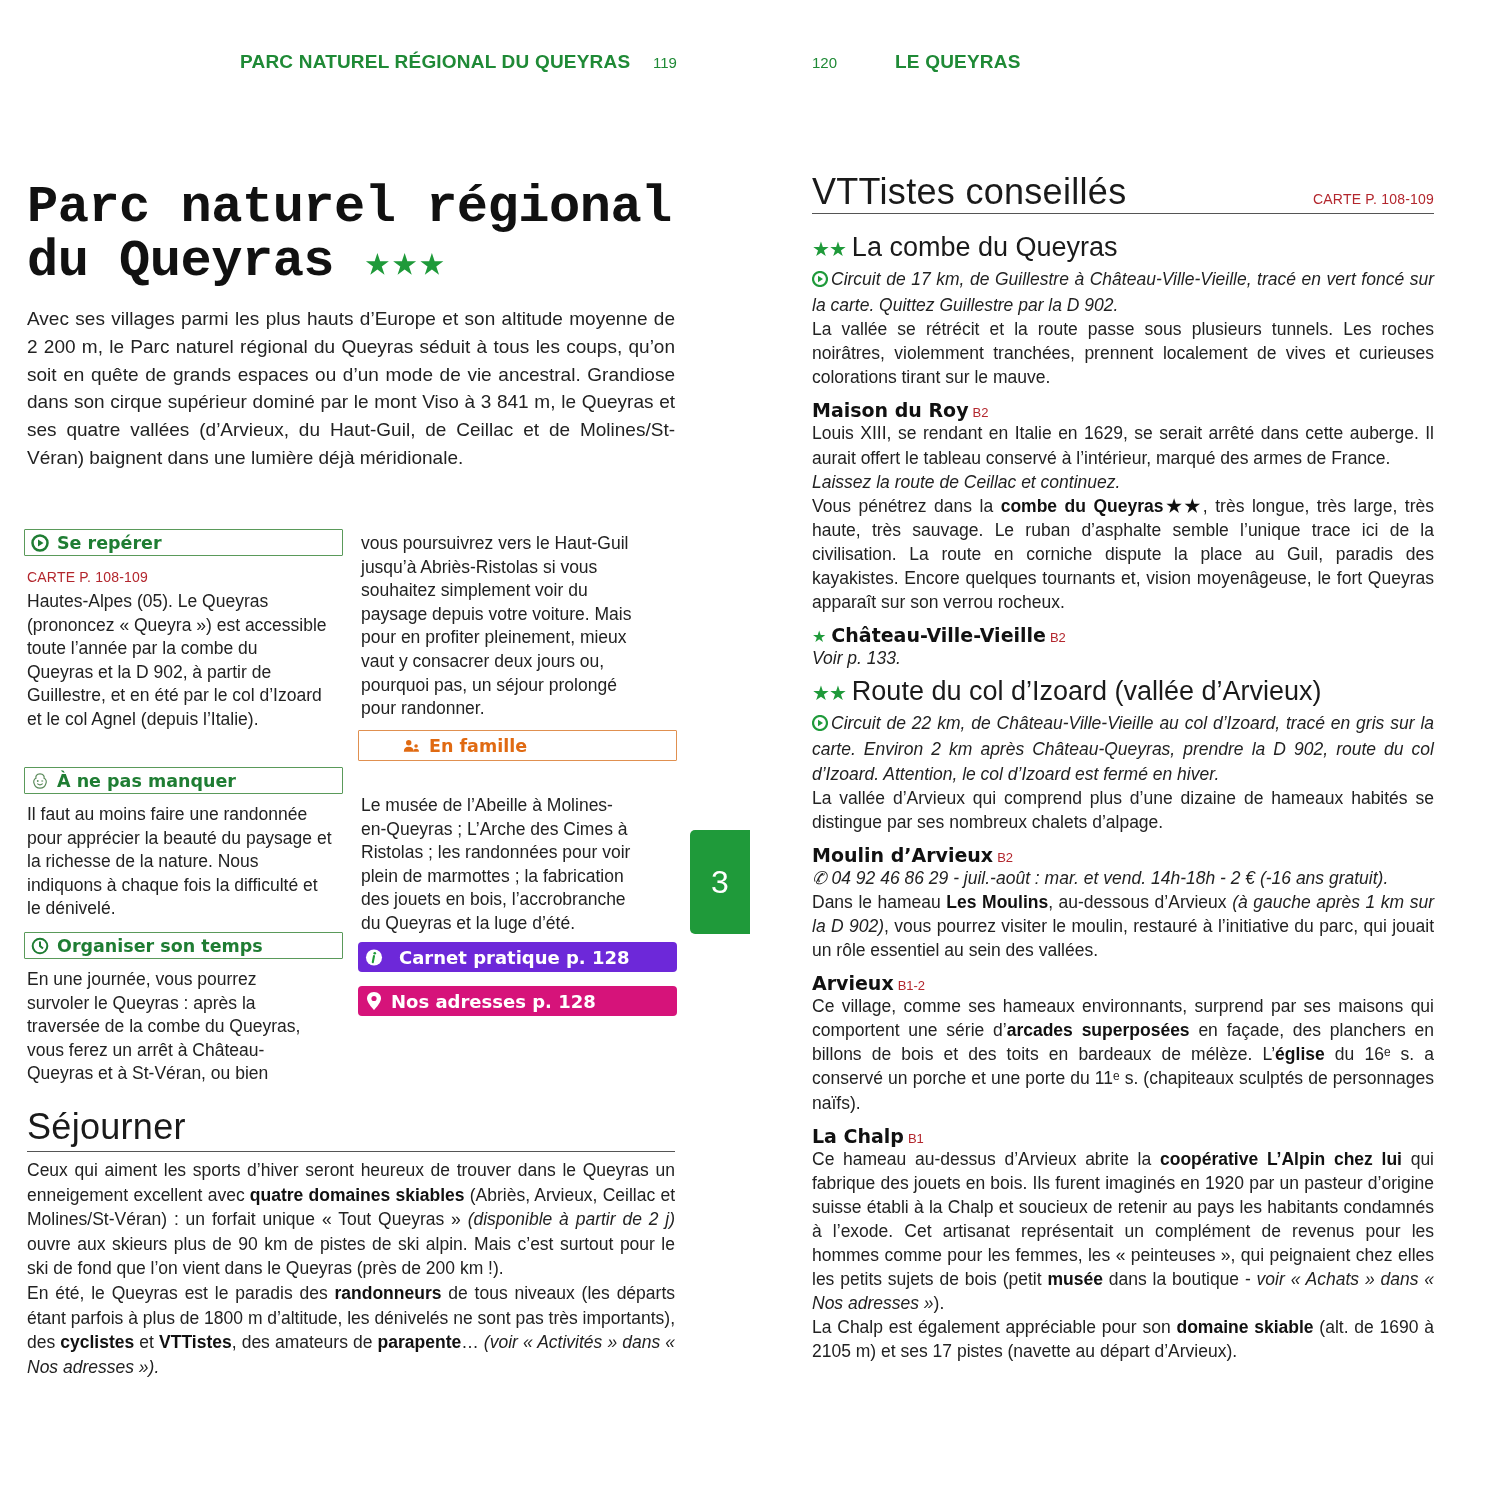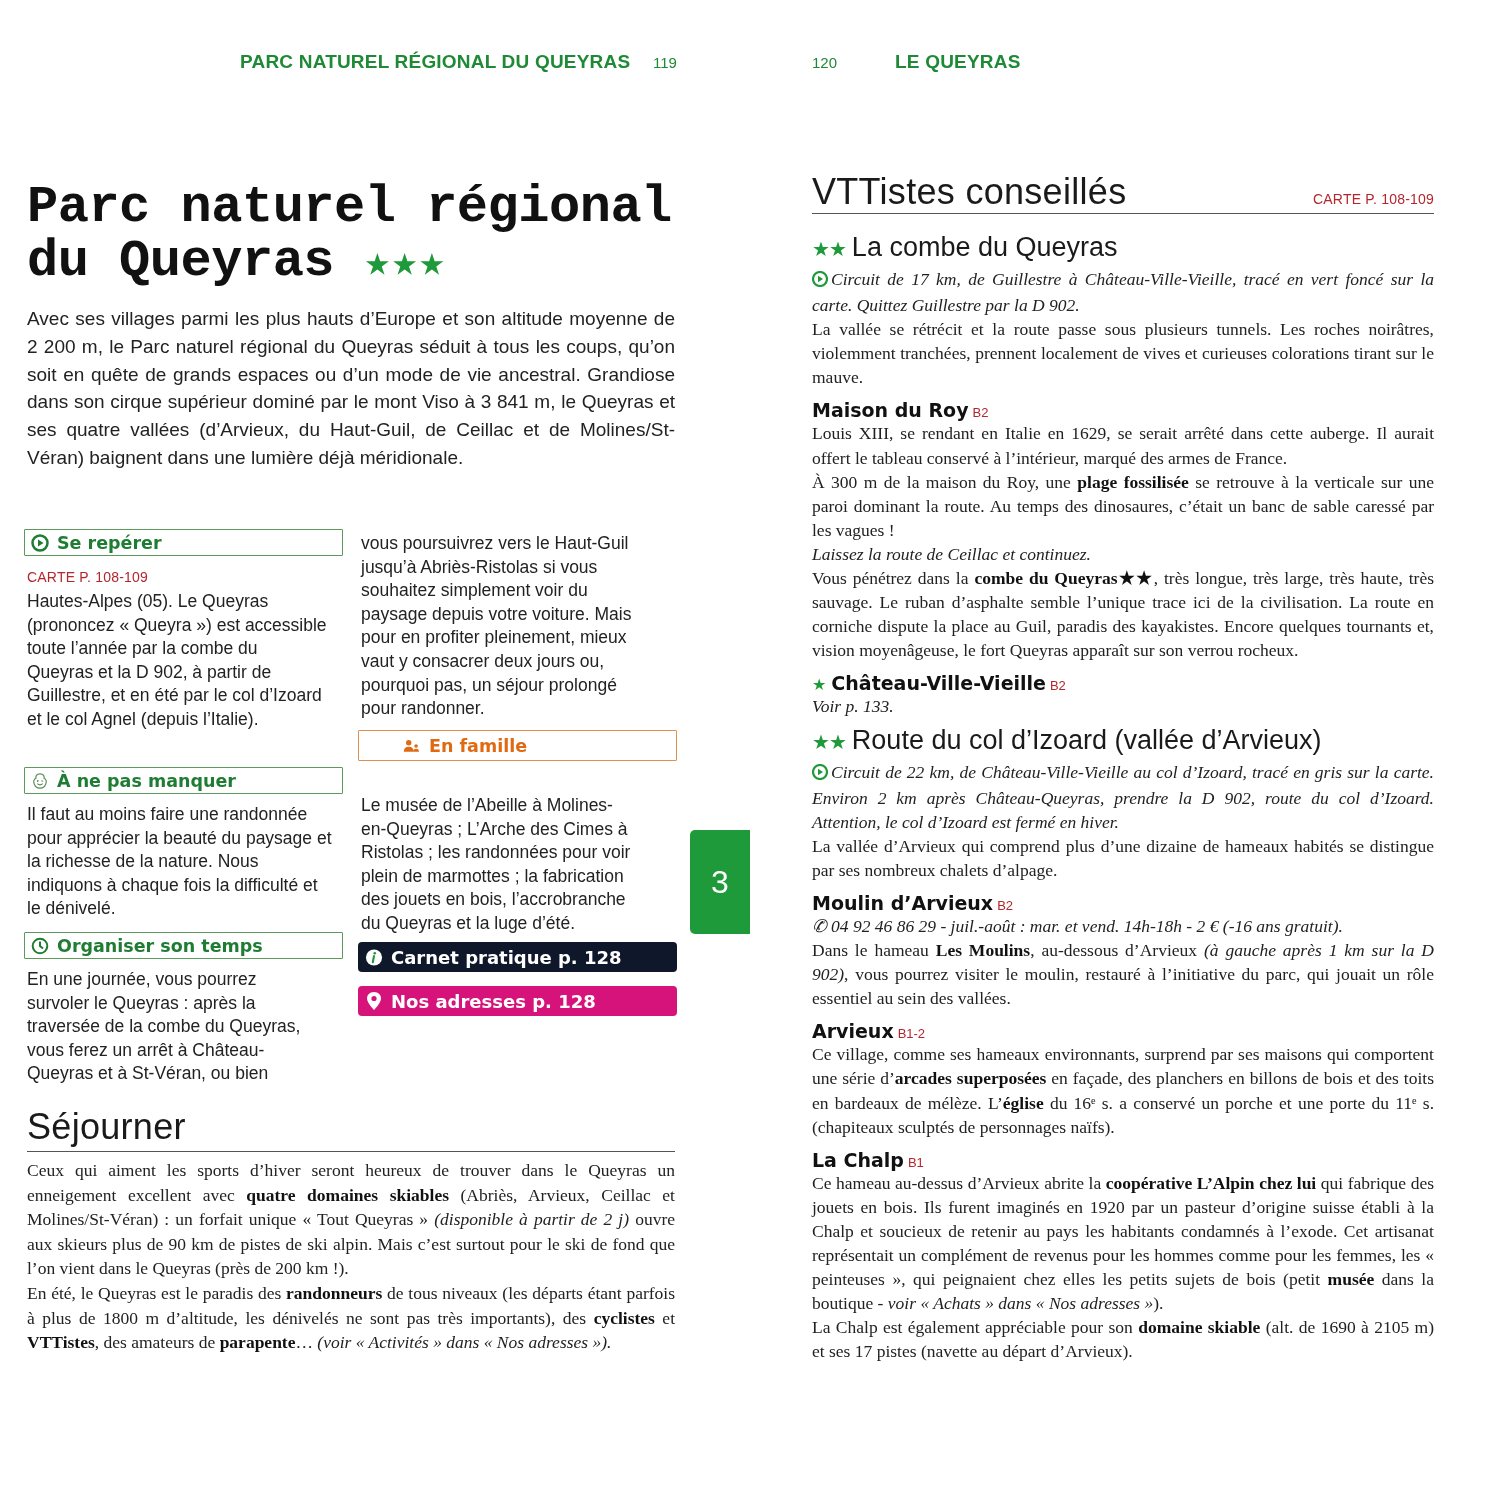--- a/index.html
+++ b/index.html
@@ -14,26 +14,26 @@
   .box { border:1.5px solid #5a9a5a; border-radius:1px; height:27px; box-sizing:border-box;
          display:flex; align-items:center; padding-left:6px; }
   .box-label { font-family:"DejaVu Sans", sans-serif; font-weight:bold; color:#1f7d33; font-size:17.5px; margin-left:8px; }
   .box.orange { border-color:#e09050; }
   .box.orange .box-label { color:#e06a12; }
   .ico { width:18px; height:18px; display:inline-flex; align-items:center; justify-content:center; }
   .carte { color:#b3262d; font-size:14px; letter-spacing:0.2px; }
   .small { font-size:17.5px; line-height:23.6px; color:#222; }
   .filled { border-radius:4px; height:30px; display:flex; align-items:center; padding-left:7px; box-sizing:border-box; }
   .filled .flabel { font-family:"DejaVu Sans", sans-serif; font-weight:bold; color:#fff; font-size:18px; margin-left:8px; }
-  .green-bg { background:#0f172a; }
+  .green-bg { background:#6d28d9;gap:8px; }
   .pink-bg { background:#d6137a; }
   .tab3 { background:#1f9a3a; border-radius:5px 0 0 5px; color:#fff; font-size:32px; display:flex; align-items:center; justify-content:center; }
   .section-h { font-size:36px; color:#1a1a1a; font-weight:normal; letter-spacing:0.3px; }
   .rule { border-top:1.5px solid #555; }
-  .body { font-size:17.5px; line-height:24.1px; color:#222; text-align:justify;font-family:Liberation Serif, serif; }
+  .body { font-size:17.5px; line-height:24.1px; color:#222; text-align:justify; }
   .body b { font-weight:bold; color:#111; }
   .body i { font-style:italic; }
   .subh { font-size:27px; color:#1a1a1a; }
   .stars-sm { color:#1f9a3a; font-size:20px; letter-spacing:-1px; margin-right:6px; }
   .entry-h { font-family:"DejaVu Sans", sans-serif; font-weight:bold; font-size:19px; color:#111; }
   .grid { color:#b3262d; font-size:13px; font-weight:normal; margin-left:4px; font-family:"Liberation Sans", sans-serif; }
   .play { display:inline-block; vertical-align:-2px; margin-right:3px; }
 </style>
 </head>
 <body>
@@ -140,21 +140,20 @@
   <div class="subh"><span class="stars-sm">★★</span><span>La combe du Queyras</span></div>
   <div class="body" style="margin-top:4px;"><span class="play"><svg width="16" height="16" viewBox="0 0 16 16">
           <circle cx="8" cy="8" r="7" fill="none" stroke="#1f9a3a" stroke-width="2.2"></circle>
           <path d="M6 4.8 L11 8 L6 11.2 Z" fill="#1f9a3a"></path>
         </svg></span><i>Circuit de 17 km, de Guillestre à Château-Ville-Vieille, tracé en vert foncé sur la carte. Quittez Guillestre par la D 902.</i></div>
   <div class="body">La vallée se rétrécit et la route passe sous plusieurs tunnels. Les roches noirâtres, violemment tranchées, prennent localement de vives et curieuses colorations tirant sur le mauve.</div>
 
   <div class="entry-h" style="margin-top:10px;"><span>Maison du Roy</span><span class="grid">B2</span></div>
   <div class="body">
     <div>Louis XIII, se rendant en Italie en 1629, se serait arrêté dans cette auberge. Il aurait offert le tableau conservé à l’intérieur, marqué des armes de France.</div>
-    <div><span>À 300 m de la maison du Roy, une </span><b>plage fossilisée</b><span> se retrouve à la verticale sur une paroi dominant la route. Au temps des dinosaures, c’était un banc de sable caressé par les vagues !</span></div>
     <div><i>Laissez la route de Ceillac et continuez.</i></div>
     <div><span>Vous pénétrez dans la </span><b>combe du Queyras★★</b><span>, très longue, très large, très haute, très sauvage. Le ruban d’asphalte semble l’unique trace ici de la civilisation. La route en corniche dispute la place au Guil, paradis des kayakistes. Encore quelques tournants et, vision moyenâgeuse, le fort Queyras apparaît sur son verrou rocheux.</span></div>
   </div>
 
   <div class="entry-h" style="margin-top:10px;"><span class="stars-sm" style="font-size:16px;">★</span><span>Château-Ville-Vieille</span><span class="grid">B2</span></div>
   <div class="body"><i>Voir p. 133.</i></div>
 
   <div class="subh" style="margin-top:6px;"><span class="stars-sm">★★</span><span>Route du col d’Izoard (vallée d’Arvieux)</span></div>
   <div class="body" style="margin-top:4px;"><span class="play"><svg width="16" height="16" viewBox="0 0 16 16">
           <circle cx="8" cy="8" r="7" fill="none" stroke="#1f9a3a" stroke-width="2.2"></circle>

